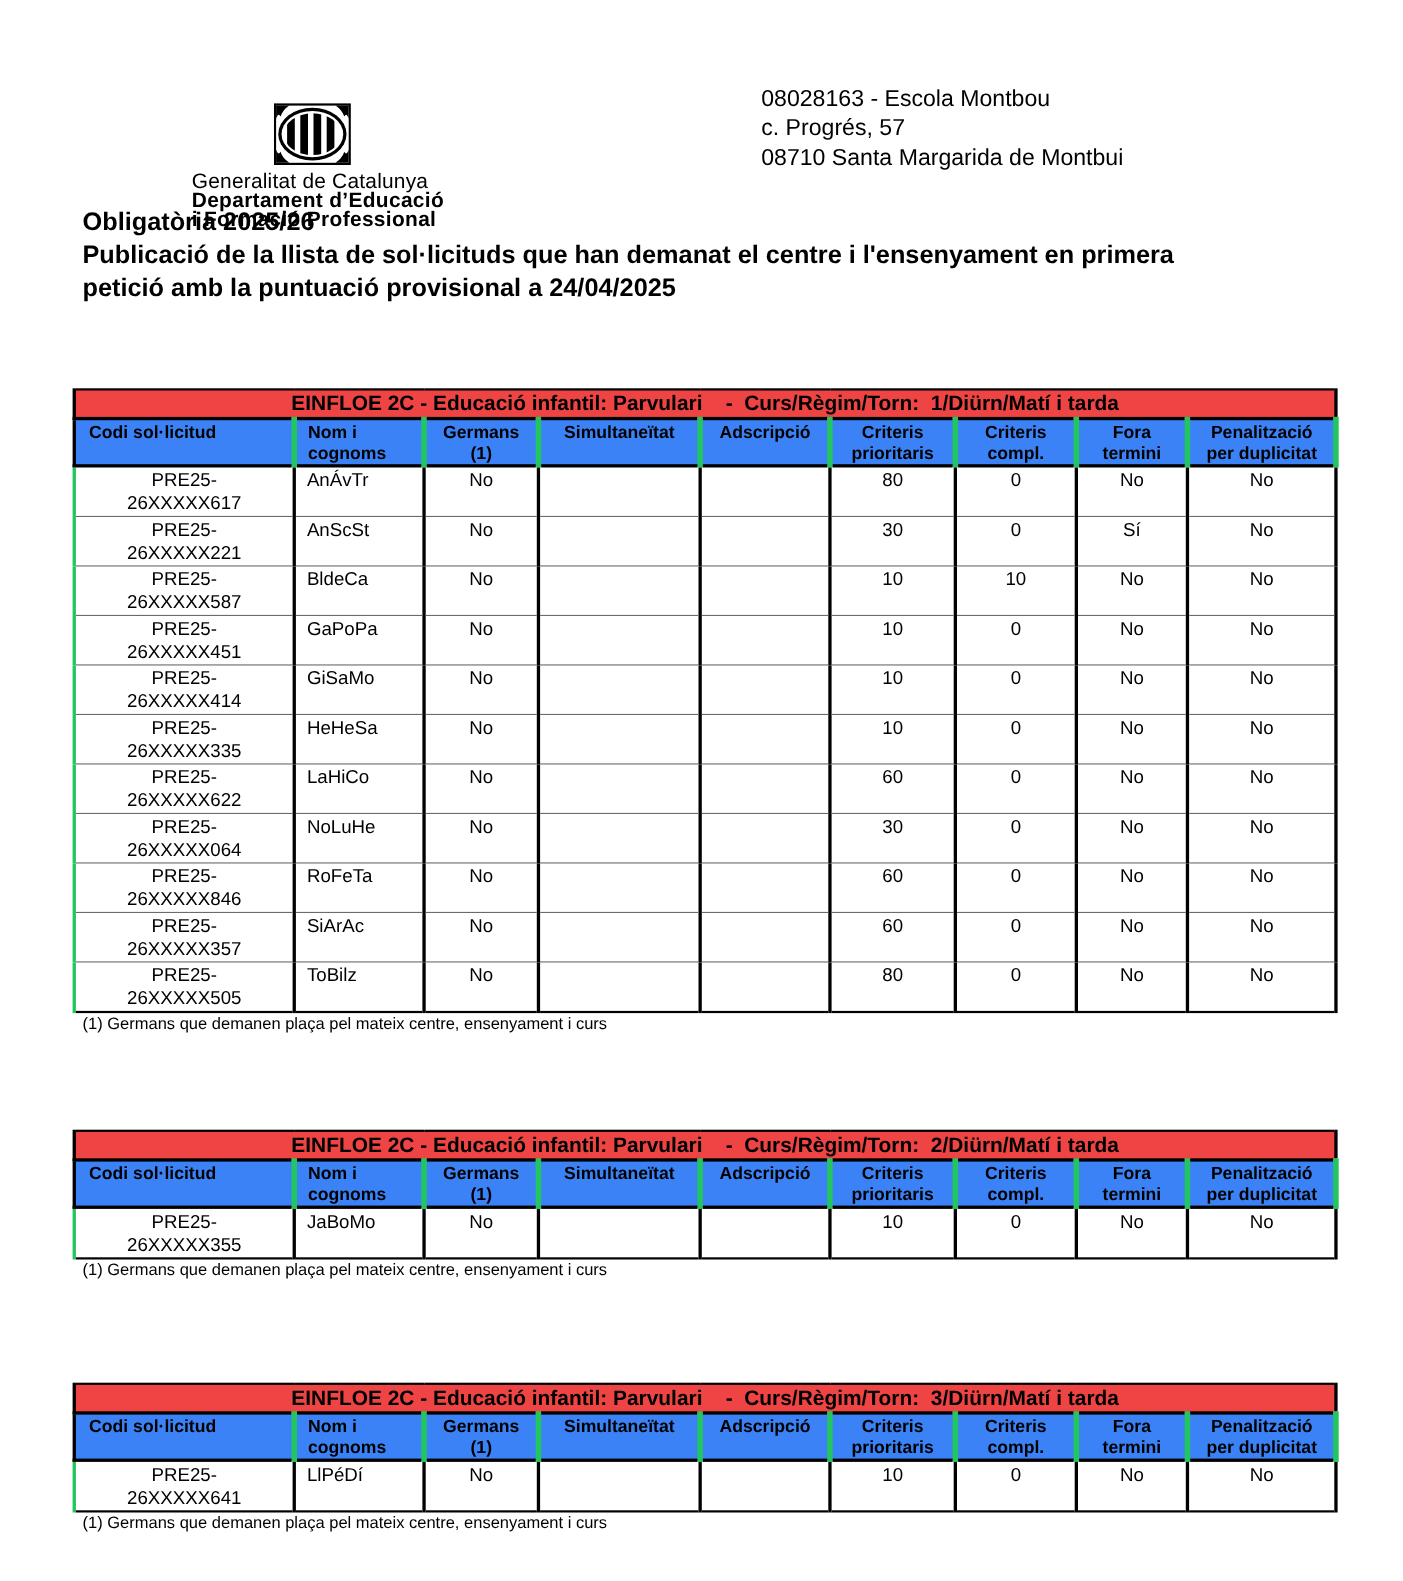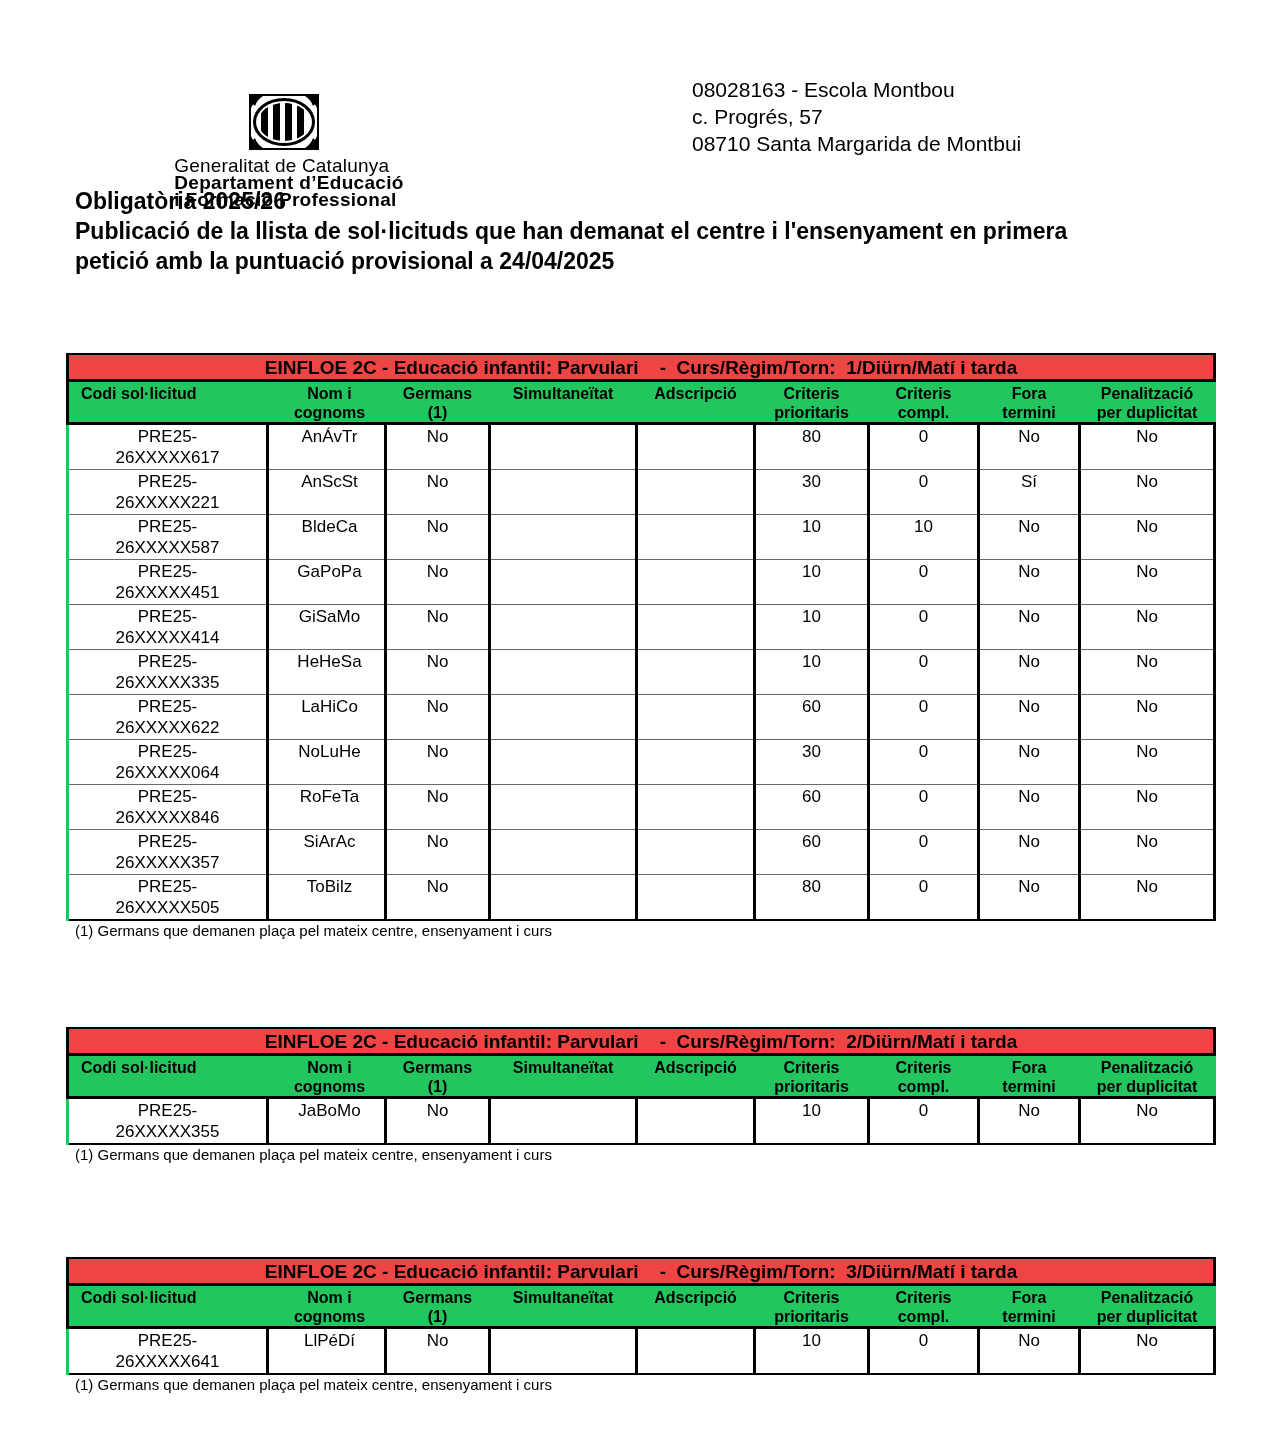--- a/index.html
+++ b/index.html
@@ -39,34 +39,34 @@
   table.grid col.c8 { width: 101px; }
   table.grid col.c9 { width: 135px; }
 
   .title-row td {
     background: #ef4444; font-weight: bold; font-size: 19px; text-align: center;
     height: 23px; padding: 1px 0 0 0; line-height: 22px;
     border-left: 3px solid #000; border-right: 3px solid #000;
     border-top: 2px solid #000; border-bottom: 3px solid #000;
   }
   .head-row th {
-    background: #22c55e; font-weight: bold; font-size: 16px; line-height: 19px;
+    background: #3b82f6; font-weight: bold; font-size: 16px; line-height: 19px;
     text-align: center; vertical-align: top; height: 38px; padding: 2px 4px 0 4px;
-    border-right: 3px solid #22c55e; border-bottom: 3px solid #000;
+    border-right: 5px solid #22c55e; border-bottom: 3px solid #000;
   }
   .head-row th:first-child { text-align: left; padding-left: 12px; border-left: 3px solid #000; }
-  .head-row th.left { text-align: center; padding-left: 10px; }
+  .head-row th.left { text-align: left; padding-left: 10px; }
 
   .data-row td {
     font-size: 17px; line-height: 21px; vertical-align: top; text-align: center;
     height: 43px; padding: 1px 4px 0 4px;
     border-right: 3px solid #000; border-bottom: 1.5px solid #6b6b6b;
   }
   .data-row td:first-child { border-left: 3px solid #22c55e; }
-  .data-row td.left { text-align: center; padding-left: 10px; }
+  .data-row td.left { text-align: left; padding-left: 10px; }
   .data-row:last-child td { border-bottom: 2px solid #000; }
 
   .footnote { font-size: 15px; margin-top: 1px; padding-left: 9px; line-height: 18px; }
 </style>
 </head>
 <body>
 
 <div class="logo">
   <svg class="logo-emblem" viewBox="0 0 70 56" width="70" height="56">
     <rect x="1" y="1" width="68" height="54" fill="#fff" stroke="#000" stroke-width="2"></rect>

